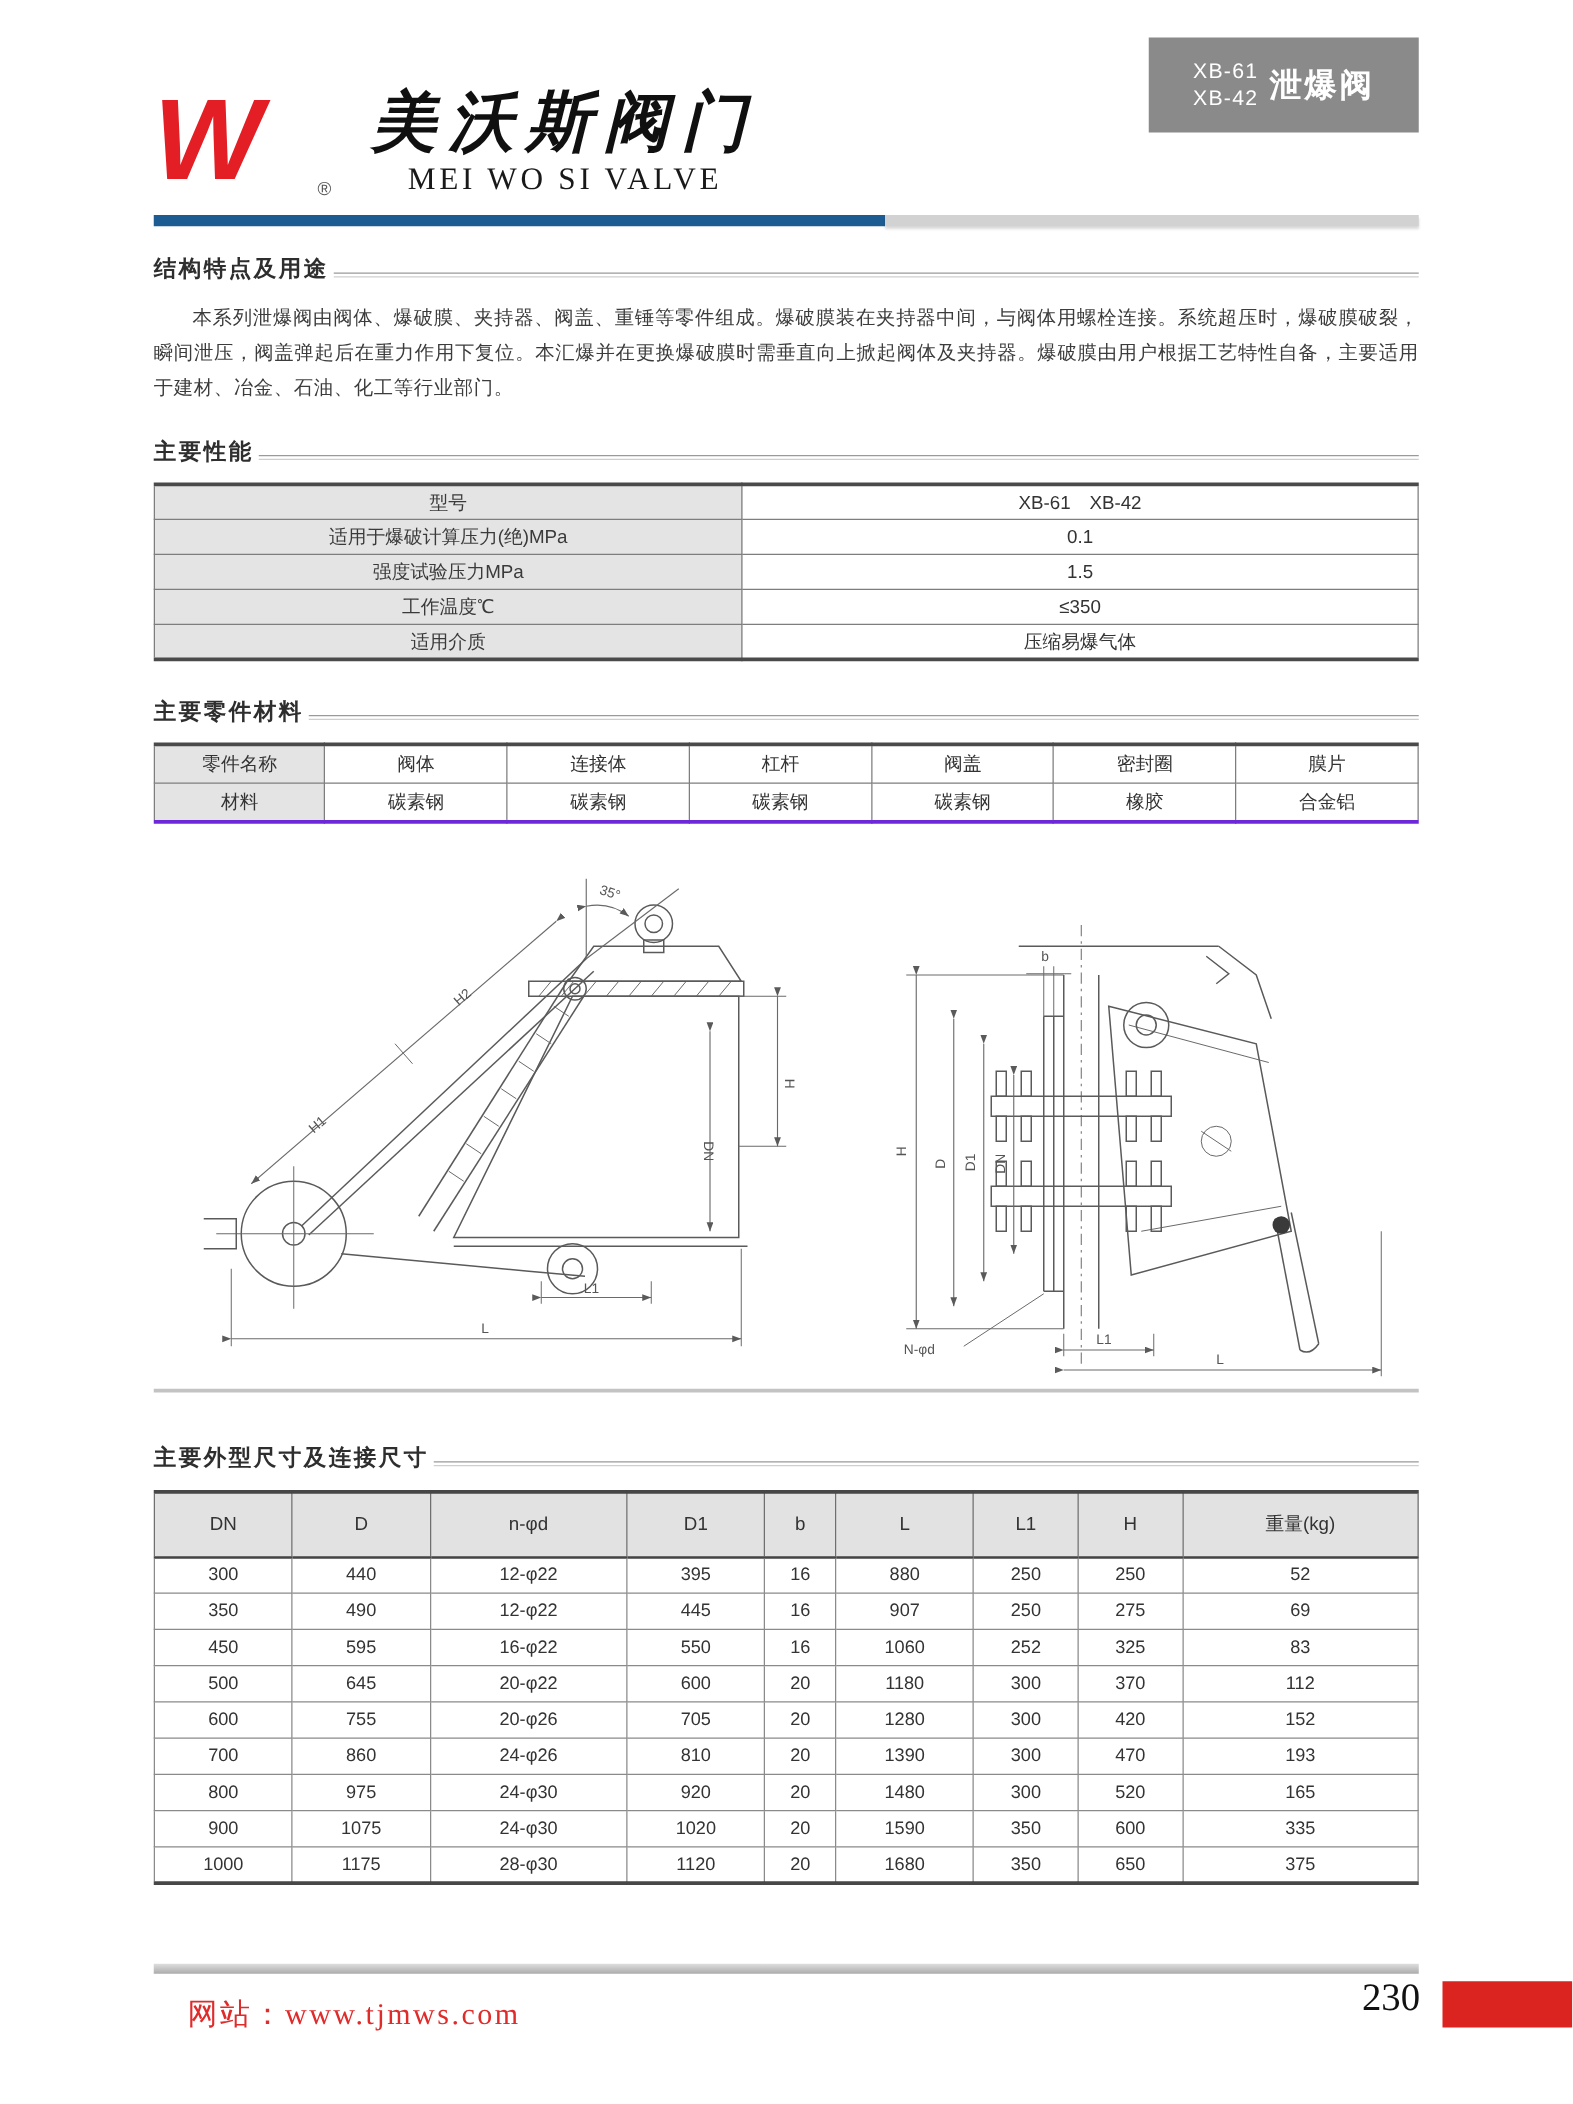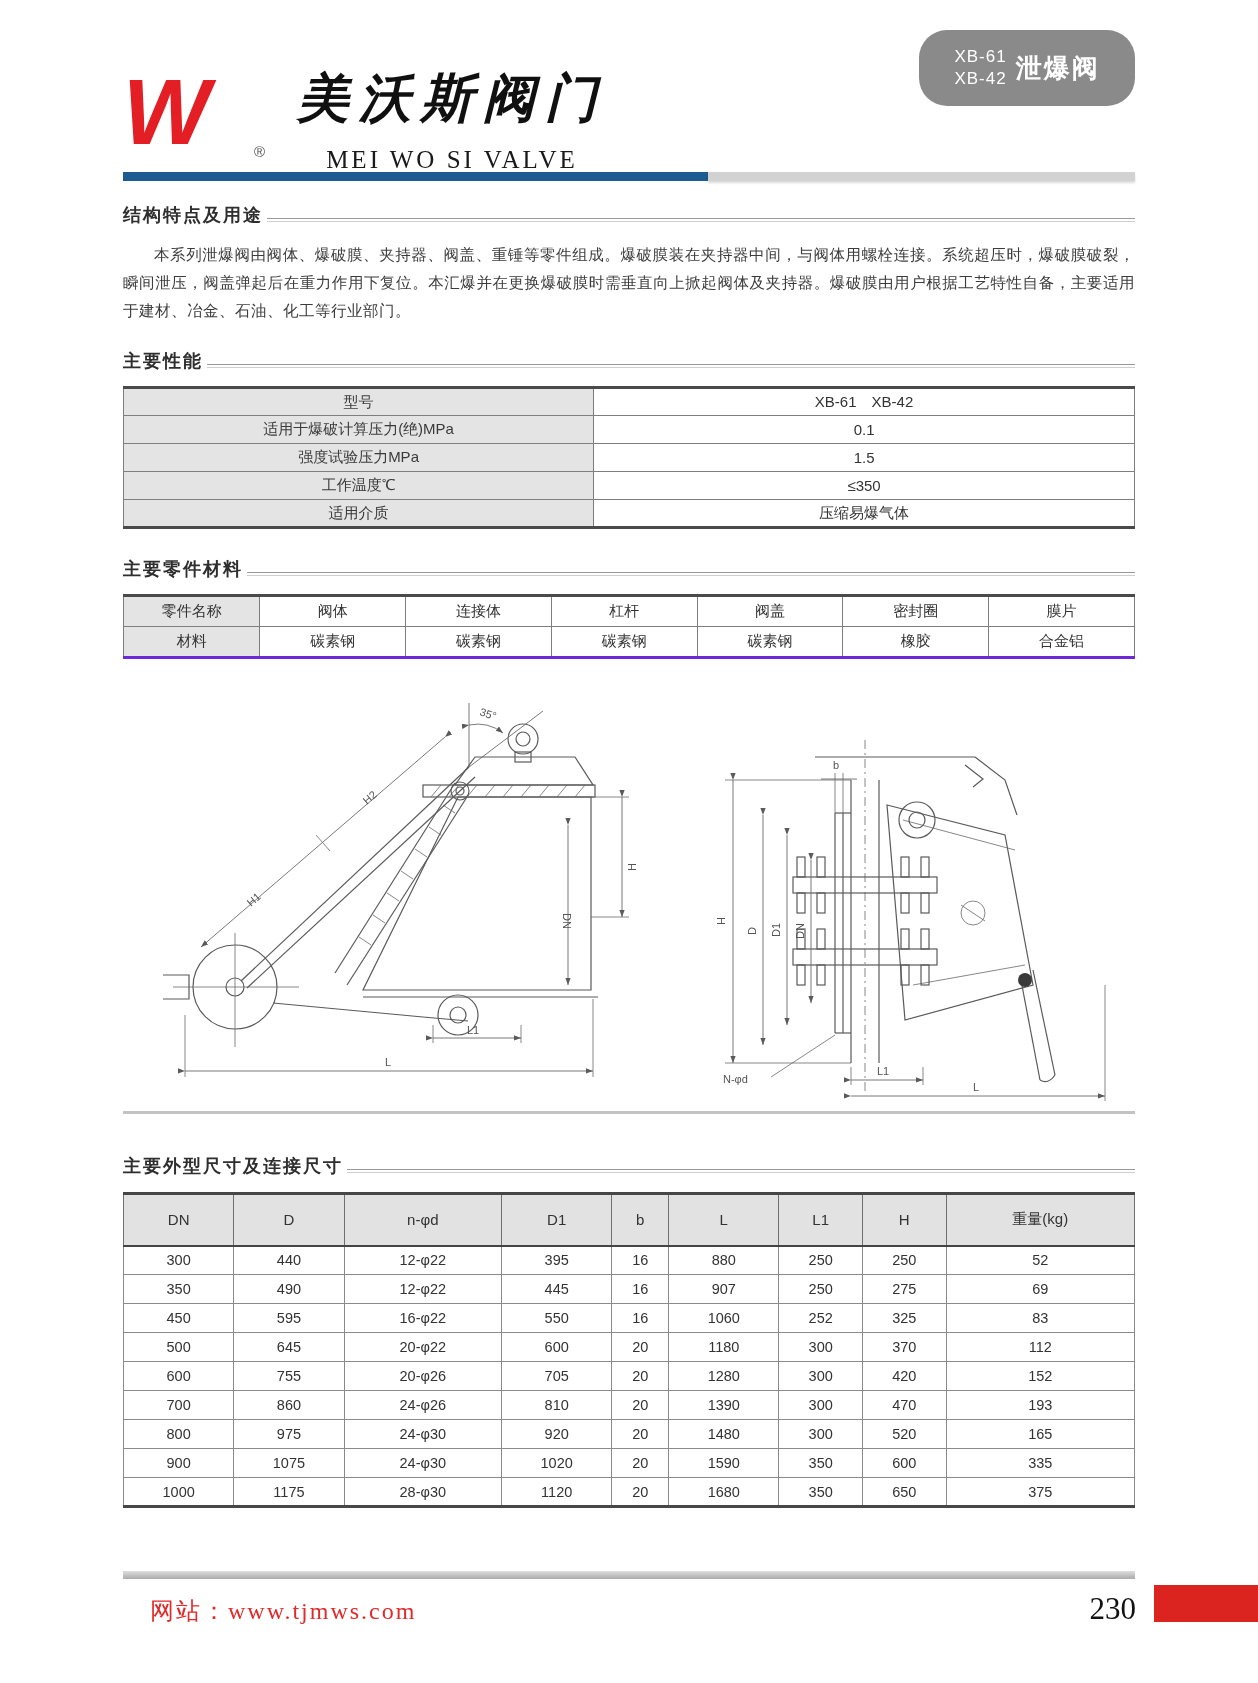--- a/index.html
+++ b/index.html
@@ -11,23 +11,23 @@
   
   .hdr { display:flex; align-items:flex-start; padding-top:66px; height:172px; position:relative; }
   .logo-block { display:flex; align-items:flex-start; }
   .logo-mark { position:relative; width:160px; height:100px; }
   .logo-w { font-family:"Liberation Sans", sans-serif; font-weight:bold; font-style:italic;
             font-size:92px; line-height:92px; color:#e31e24; letter-spacing:-6px; }
   .logo-reg { position:absolute; right:18px; bottom:6px; font-size:15px; color:#555; }
   .brand-text { margin-left:14px; margin-top:2px; text-align:center; }
   .brand-cn { font-family:"DejaVu Serif", serif; font-weight:bold; font-style:italic;
               font-size:52px; line-height:60px; letter-spacing:10px; color:#101010; }
-  .brand-en { font-family:"Liberation Serif", serif; font-size:25px; letter-spacing:3px; color:#191919; margin-top:18px; }
+  .brand-en { font-family:"Liberation Serif", serif; font-size:25px; letter-spacing:3px; color:#191919; margin-top:2px; }
   .badge { position:absolute; right:0; top:30px; width:216px; height:76px; background:#8a8a8a;
-           color:#fff; display:flex; align-items:center; justify-content:center; gap:9px;border-radius:28px; }
+           color:#fff; display:flex; align-items:center; justify-content:center; gap:9px; }
   .badge-models { text-align:left; font-size:17px; line-height:22px; letter-spacing:1px; }
   .badge-name { font-size:26px; font-weight:bold; letter-spacing:2px; }
 
   .header-rule { display:flex; height:9px; }
   .rule-blue { width:585px; background:#1c5c92; }
   .rule-gray { flex:1; background:#d2d2d2; box-shadow:0 2px 2px rgba(0,0,0,0.15); }
 
   
   .sec-title-row { display:flex; align-items:center; gap:4px; }
   .sec-title-row h2 { font-size:18px; color:#2e2e2e; letter-spacing:2px; font-weight:bold; white-space:nowrap; }
@@ -64,21 +64,21 @@
   .dim-table th { background:#e2e2e2; height:52px; font-weight:normal; font-size:15px; color:#333;
                   border:1px solid #6f6f6f; border-bottom:2px solid #444; }
   .dim-table td { height:29px; text-align:center; font-size:14.5px; color:#333; border:1px solid #8a8a8a; }
 
   
   .footer { position:absolute; left:0; right:0; bottom:0; height:112px; }
   .footer-bar { position:absolute; left:123px; right:123px; top:0; height:8px;
                 background:linear-gradient(#dedede,#ababab); }
   .site { position:absolute; left:150px; top:24px; color:#e02b2b; font-size:24px;
           font-family:"Liberation Serif", serif; letter-spacing:2px; }
-  .pagenum { position:absolute; right:122px; top:20px; color:#111; font-size:31px;
+  .pagenum { position:absolute; right:122px; top:9px; color:#111; font-size:31px;
              font-family:"Liberation Serif", serif; }
   .red-block { position:absolute; right:0; top:14px; width:104px; height:37px; background:#db2420; }
 </style>
 </head>
 <body>
 
 <div class="page">
   <div class="content">
 
     <header class="hdr">

